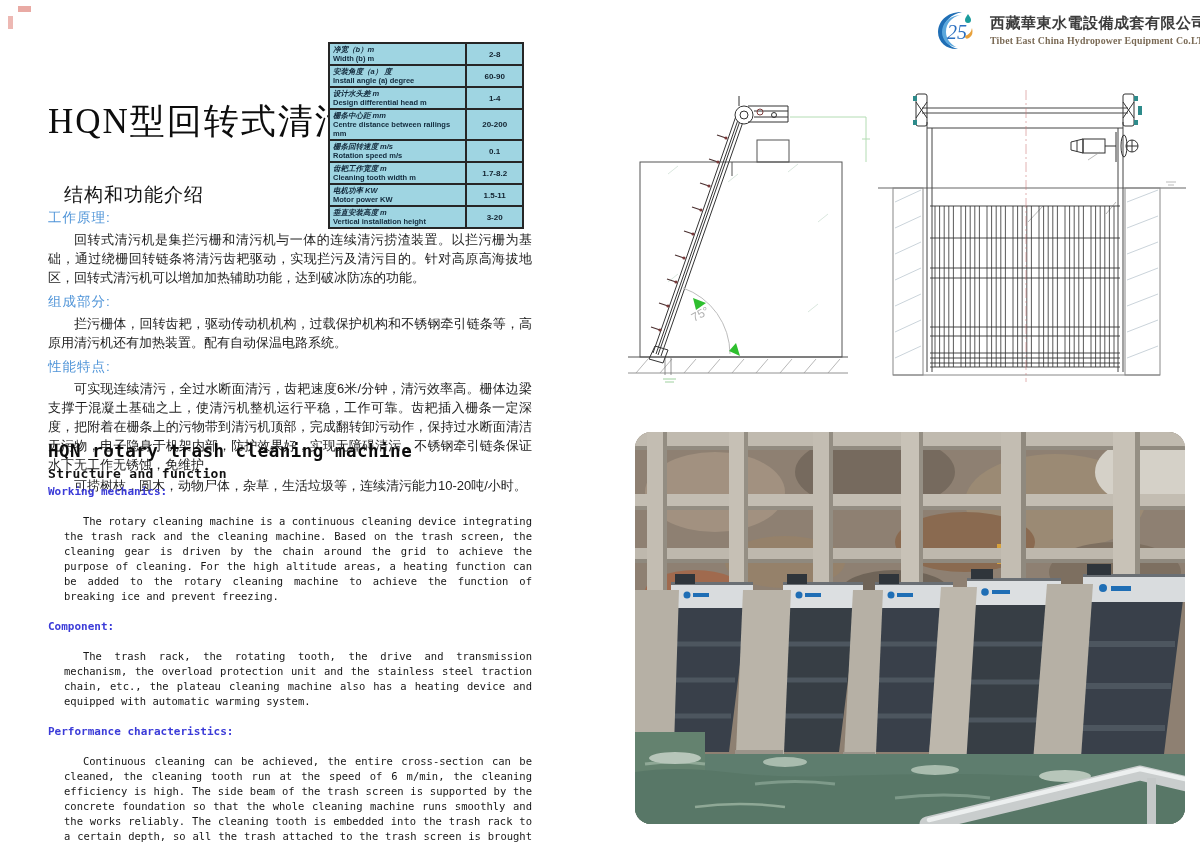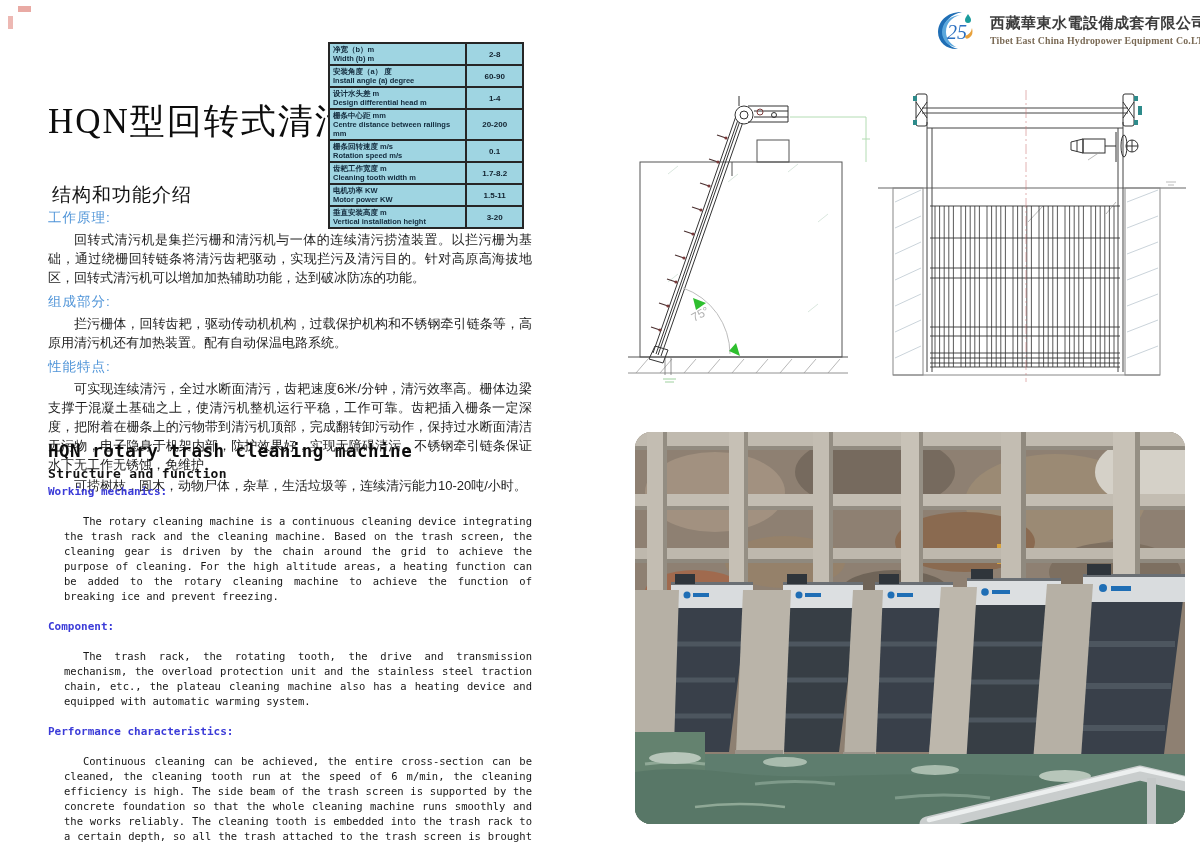--- a/index.html
+++ b/index.html
@@ -14,28 +14,28 @@
   .brand{position:absolute;left:932px;top:4px;width:262px;height:52px;display:flex;align-items:center;}
   .brand .logo{width:46px;height:48px;flex:0 0 auto;}
   .brand .divider{width:2px;height:34px;background:#444;margin:0 8px 0 4px;}
   .brand .names{display:flex;flex-direction:column;justify-content:center;}
   .brand .cn{font-size:15px;font-weight:bold;color:#3c3c3c;letter-spacing:.5px;white-space:nowrap;}
   .brand .en{font-size:9.8px;font-weight:bold;color:#7a6a55;font-family:"Liberation Serif",serif;letter-spacing:.2px;white-space:nowrap;margin-top:2px;}
 
   
   .cn-title{position:absolute;left:48px;top:98px;font-size:35px;font-family:"Liberation Serif","DejaVu Serif",serif;
             color:#0d0d0d;letter-spacing:2px;white-space:nowrap;}
-  .cn-subtitle{position:absolute;left:52px;top:182px;font-size:19px;color:#111;letter-spacing:1px;}
+  .cn-subtitle{position:absolute;left:64px;top:182px;font-size:19px;color:#111;letter-spacing:1px;}
 
   
   .spec{position:absolute;left:328px;top:42px;width:196px;border-collapse:collapse;
         background:#9fd5e2;font-family:"Liberation Sans",sans-serif;}
   .spec td{border:2px solid #262626;background:#9fd5e2;padding:1px 3px;vertical-align:middle;}
   .spec .lbl{width:138px;}
-  .spec .lbl .cn{font-size:7.5px;font-weight:bold;color:#122a3c;line-height:1.2;}
+  .spec .lbl .cn{font-size:7.5px;font-weight:bold;color:#122a3c;line-height:1.2;font-style:italic;}
   .spec .lbl .en{font-size:7.5px;font-weight:bold;color:#122a3c;line-height:1.2;}
   .spec .val{width:52px;text-align:center;font-size:8px;font-weight:bold;color:#11212e;}
 
   
   .cn-sections{position:absolute;left:48px;top:203px;width:484px;}
   .cn-head{font-size:13.5px;color:#4f94d8;margin:6px 0 3px 0;letter-spacing:1px;}
   .cn-body{font-size:13px;color:#1c1c1c;line-height:19px;text-align:justify;text-indent:2em;margin:0 0 2px 0;}
 
   
   .en-block{position:absolute;left:48px;top:441px;width:500px;font-family:"DejaVu Sans Mono","Liberation Mono",monospace;}

